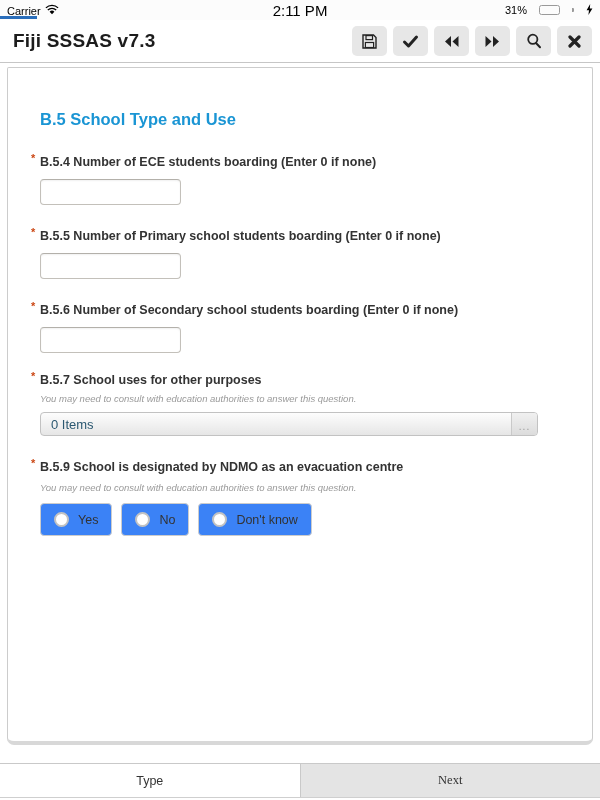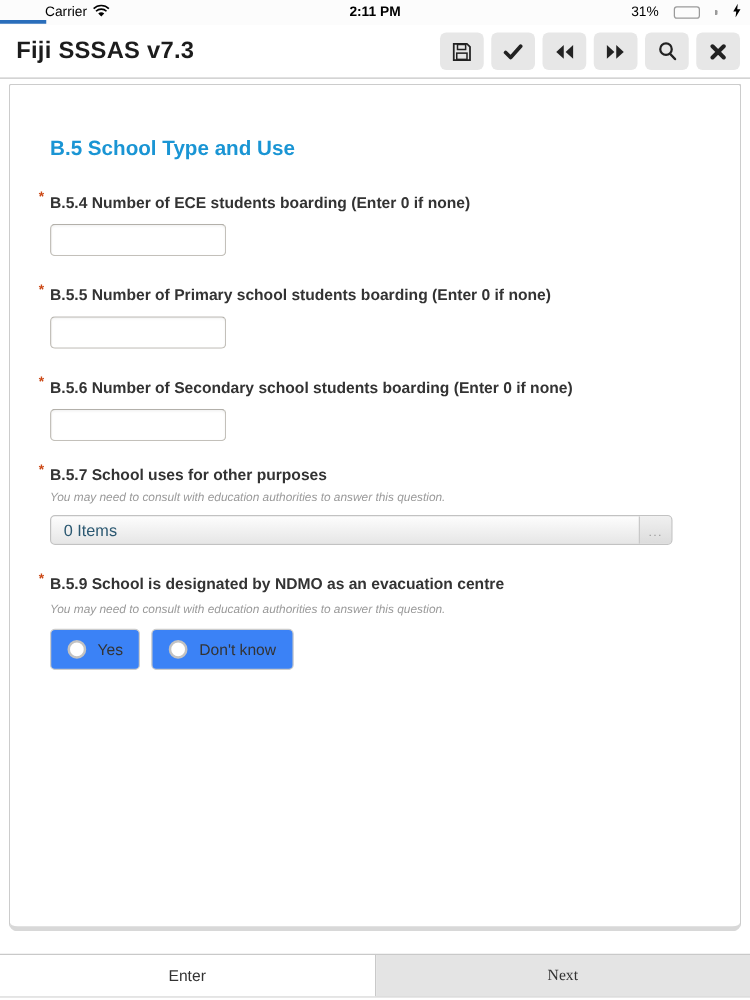--- a/index.html
+++ b/index.html
@@ -7,22 +7,22 @@
   body {
     width:600px; height:800px; position:relative; overflow:hidden;
     background:#ffffff; font-family:"Liberation Sans", sans-serif; color:#333;
   }
 
   
   .statusbar {
     position:relative; height:20px; display:flex; align-items:center;
     padding:0 7px; font-size:11px; color:#000; background:#fcfcfc;
   }
-  .sb-left { display:flex; align-items:center; gap:4px;margin-left:29px; }
-  .sb-center { position:absolute; left:0; right:0; text-align:center; font-size:11px; font-weight:bold; pointer-events:none; }
+  .sb-left { display:flex; align-items:flex-end; gap:4px; }
+  .sb-center { position:absolute; left:0; right:0; text-align:center; font-size:15px; font-weight:normal; pointer-events:none; }
   .sb-right { margin-left:auto; display:flex; align-items:center; gap:12px; }
   .progress-line { position:absolute; left:0; top:16px; width:37px; height:3px; background:#2a6ebb; }
   .battery-shell { width:21px; height:10px; border:1px solid #9a9a9a; border-radius:2.5px; padding:1px; position:relative; }
   .battery-fill { height:100%; width:31%; background:#53d769; border-radius:1px; }
   .battery-cap { width:2px; height:4px; background:#9a9a9a; border-radius:0 1px 1px 0; }
 
   
   .header {
     height:43px; display:flex; align-items:center; padding:0 8px 0 13px;
     background:#fff; border-bottom:1px solid #c6c6c6;
@@ -214,23 +214,27 @@
       <span>B.5.9 School is designated by NDMO as an evacuation centre</span>
     </div>
     <div class="q-hint" style="margin-top:7px;">You may need to consult with education authorities to answer this question.</div>
     <div class="radio-row">
       <div class="radio-box">
         <span class="radio-circle"></span>
         <span class="radio-label">Yes</span>
       </div>
       <div class="radio-box">
         <span class="radio-circle"></span>
+        <span class="radio-label">No</span>
+      </div>
+      <div class="radio-box">
+        <span class="radio-circle"></span>
         <span class="radio-label">Don't know</span>
       </div>
     </div>
   </div>
 
 </div>
 
 <div class="footer">
-  <button class="nav-btn nav-back">Enter</button>
+  <button class="nav-btn nav-back">Type</button>
   <button class="nav-btn nav-next">Next</button>
 </div>
 
 </body></html>

